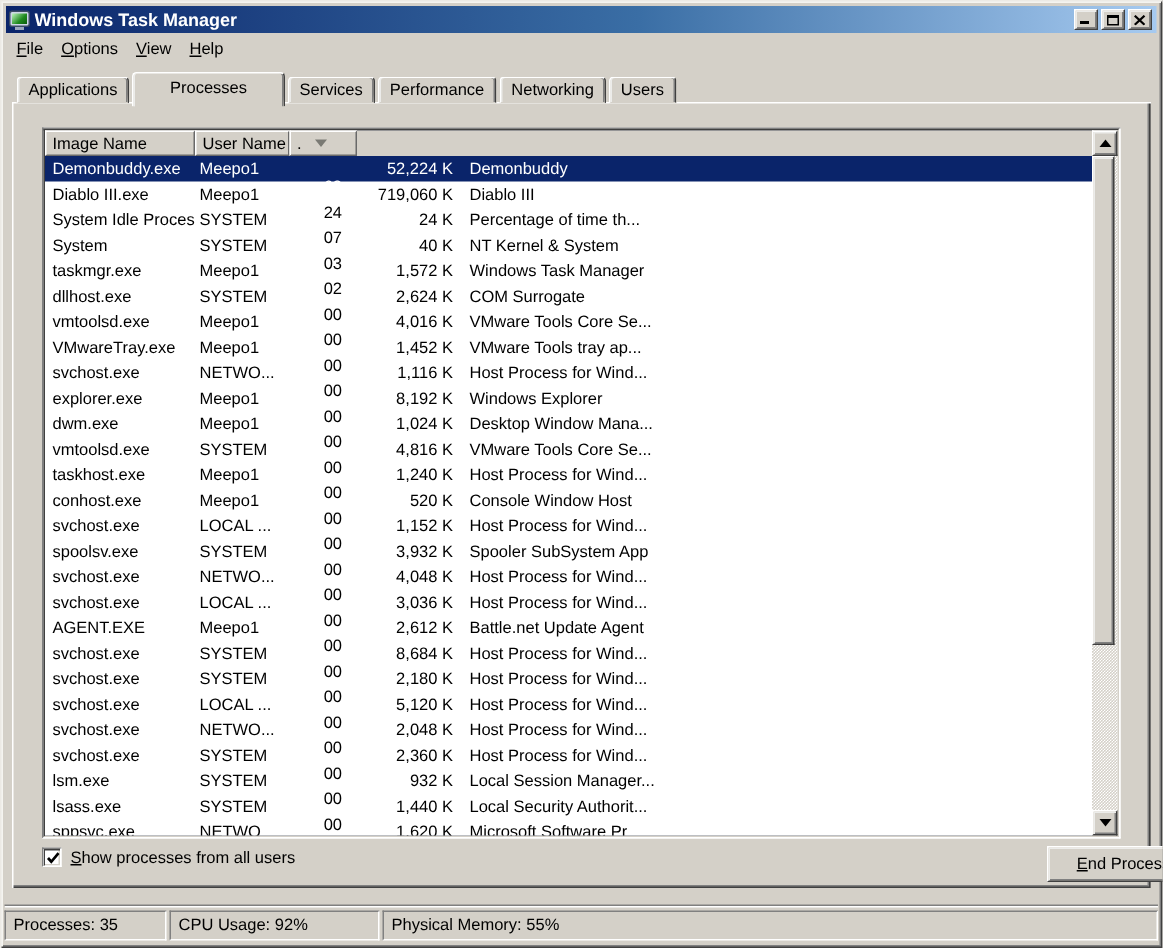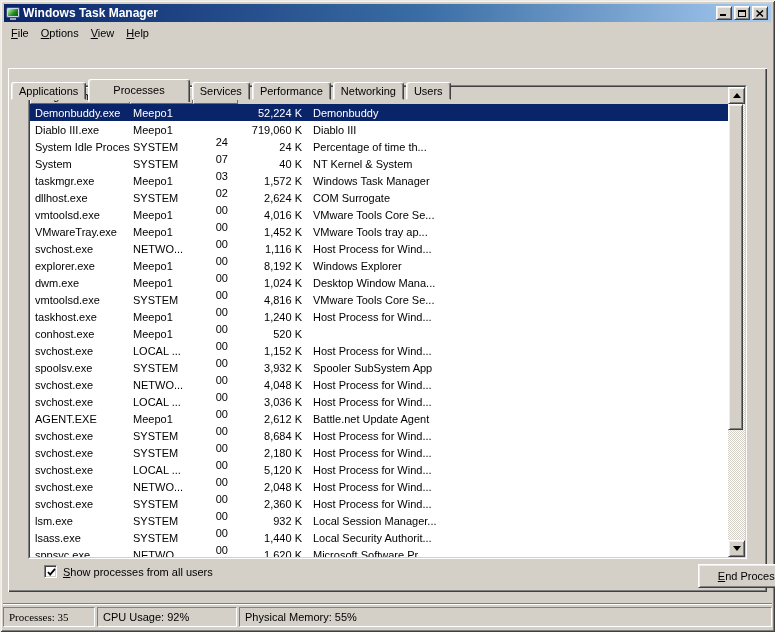--- a/index.html
+++ b/index.html
@@ -38,21 +38,21 @@
     box-shadow: inset 1px 1px 0 #ececea, inset -1px -1px 0 #808080;
     display:flex; align-items:center; justify-content:center; cursor:default;
   }
   .glyph-min { width:6px; height:2px; background:#000; position:absolute; left:3px; bottom:3px; }
   .glyph-max { width:8px; height:7px; border:1px solid #000; border-top-width:2px; }
   
   .menubar { position:absolute; left:5px; top:24px; height:17px; display:flex; align-items:center; }
   .menu-item { padding:2px 6px; white-space:nowrap; }
   .hotkey { text-decoration:underline; text-underline-offset:1px; }
   
-  .tabstrip { position:absolute; left:11px; top:48px; height:21px; display:flex; align-items:flex-end; z-index:3;margin-top:31px; }
+  .tabstrip { position:absolute; left:11px; top:48px; height:21px; display:flex; align-items:flex-end; z-index:3; }
   .tab {
     height:18px; line-height:17px; padding:0 7px; background:#d4d0c8; margin-right:2px;
     border:1px solid; border-color:#ffffff #404040 #d4d0c8 #ffffff;
     box-shadow: inset -1px 0 0 #808080, inset 1px 0 0 #ececea;
     border-top-left-radius:3px; border-top-right-radius:3px;
     white-space:nowrap; position:relative; z-index:2;
   }
   .tab.active {
     height:23px; line-height:20px; padding:0 24px; margin-bottom:-2px; z-index:4;
     border-bottom:none;
@@ -106,21 +106,21 @@
       linear-gradient(45deg,#ffffff 25%,transparent 25%,transparent 75%,#ffffff 75%),
       linear-gradient(45deg,#ffffff 25%,transparent 25%,transparent 75%,#ffffff 75%);
     background-size:2px 2px; background-position:0 0,1px 1px;
   }
   .thumb {
     position:absolute; left:0; top:0; width:15px; height:326px; background:#d4d0c8;
     border:1px solid; border-color:#ffffff #404040 #404040 #ffffff;
     box-shadow: inset 1px 1px 0 #ececea, inset -1px -1px 0 #808080;
   }
   
-  .footer-check { position:absolute; left:28px; top:565px; display:flex; align-items:center; gap:6px; z-index:2;margin-left:16px; }
+  .footer-check { position:absolute; left:28px; top:565px; display:flex; align-items:center; gap:6px; z-index:2; }
   .checkbox {
     width:13px; height:13px; background:#fff; position:relative;
     border:1px solid; border-color:#808080 #ffffff #ffffff #808080;
     box-shadow: inset 1px 1px 0 #404040, inset -1px -1px 0 #d4d0c8;
   }
   .checkbox svg { position:absolute; left:1px; top:1px; }
   .end-btn {
     position:absolute; left:650px; top:564px; width:102px; height:24px; z-index:2;
     background:#d4d0c8; border:1px solid; border-color:#ffffff #404040 #404040 #ffffff;
     box-shadow: inset 1px 1px 0 #ececea, inset -1px -1px 0 #808080;
@@ -129,21 +129,21 @@
   
   .statusbar {
     position:absolute; left:3px; right:3px; bottom:3px; height:26px;
     border-top:1px solid #808080; box-shadow: inset 0 1px 0 #ffffff;
     display:flex; gap:2px; padding:3px 0 2px 0;
   }
   .spanel {
     border:1px solid; border-color:#808080 #ffffff #ffffff #808080;
     display:flex; align-items:center; padding:0 5px; white-space:nowrap; overflow:hidden;
   }
-  .sp-0 { width:92px;font-family:Liberation Serif, serif; } .sp-1 { width:140px; } .sp-2 { flex:1; }
+  .sp-0 { width:108px; } .sp-1 { width:140px; } .sp-2 { flex:1; }
 </style>
 </head>
 <body>
 
 <div class="window">
 
   <div class="titlebar">
     <span class="tm-icon">
       <span class="frame"></span>
         <span class="screen"></span>
@@ -291,20 +291,21 @@
               <div class="cell c-user">Meepo1</div>
               <div class="cell c-cpu">00</div>
               <div class="cell c-mem">1,240 K</div>
               <div class="cell c-desc">Host Process for Wind...</div>
             </div>
             <div class="row">
               <div class="cell c-image">conhost.exe</div>
               <div class="cell c-user">Meepo1</div>
               <div class="cell c-cpu">00</div>
               <div class="cell c-mem">520 K</div>
+              <div class="cell c-desc">Console Window Host</div>
             </div>
             <div class="row">
               <div class="cell c-image">svchost.exe</div>
               <div class="cell c-user">LOCAL ...</div>
               <div class="cell c-cpu">00</div>
               <div class="cell c-mem">1,152 K</div>
               <div class="cell c-desc">Host Process for Wind...</div>
             </div>
             <div class="row">
               <div class="cell c-image">spoolsv.exe</div>

